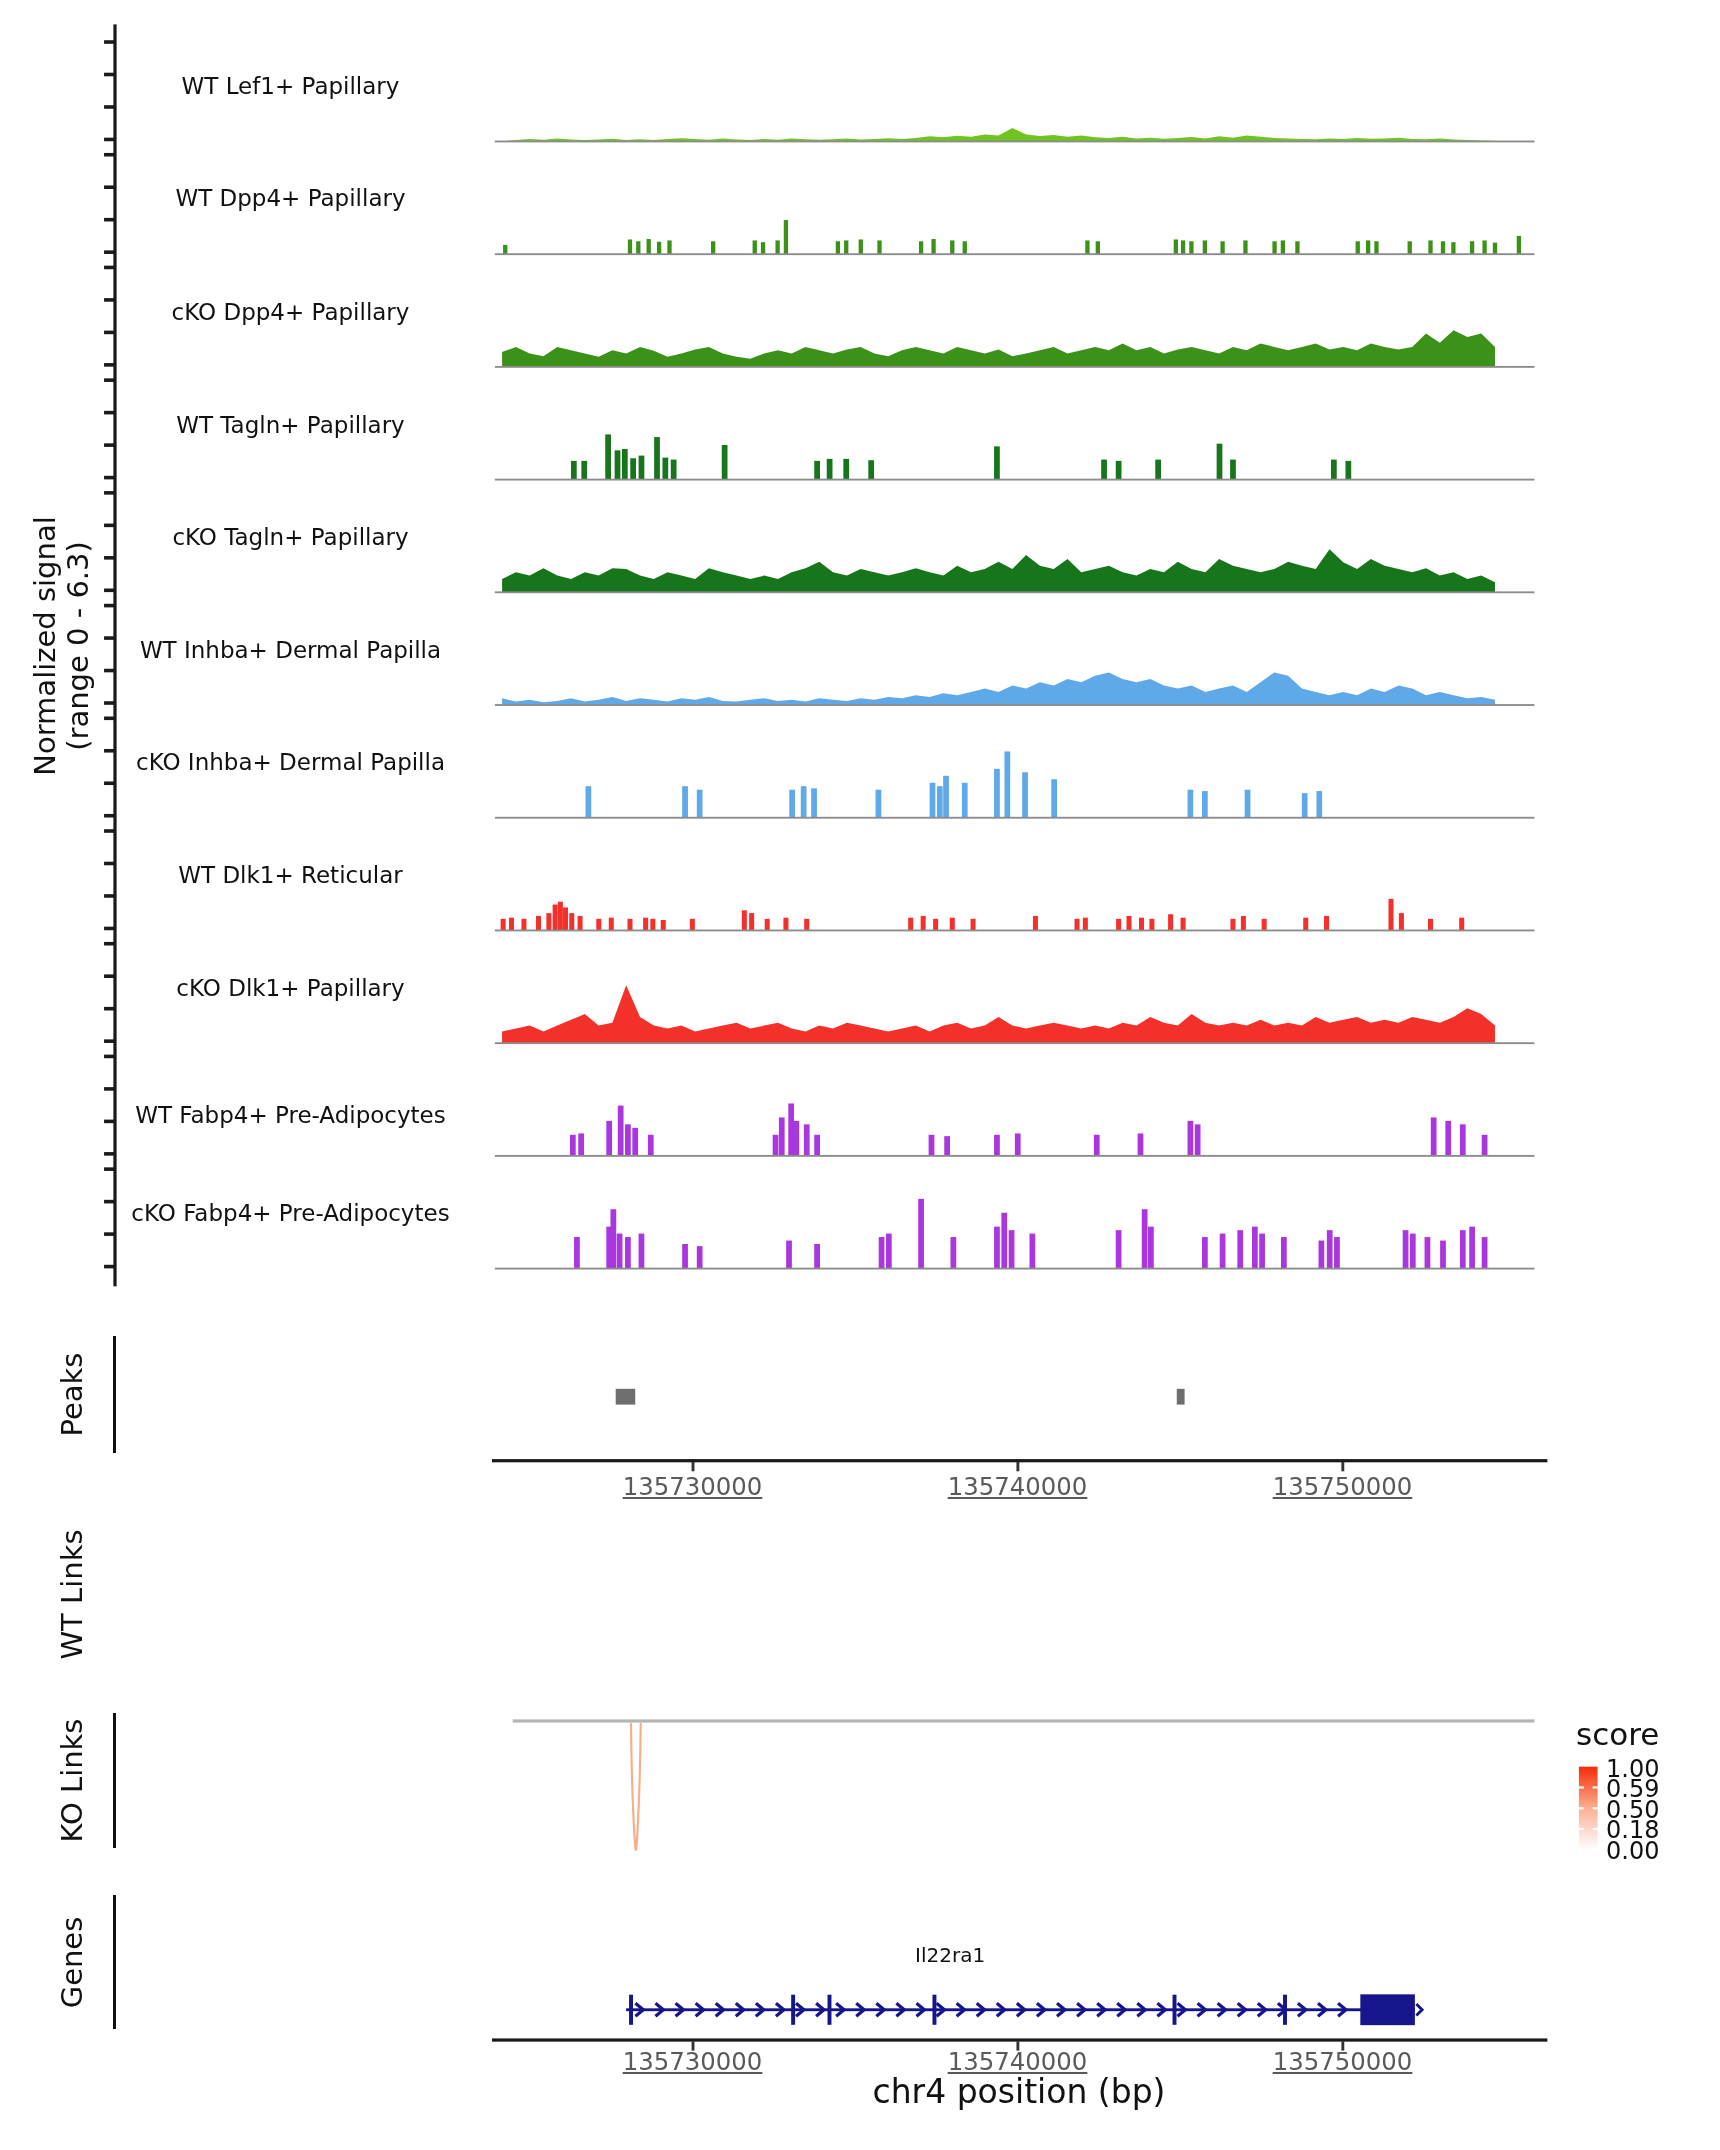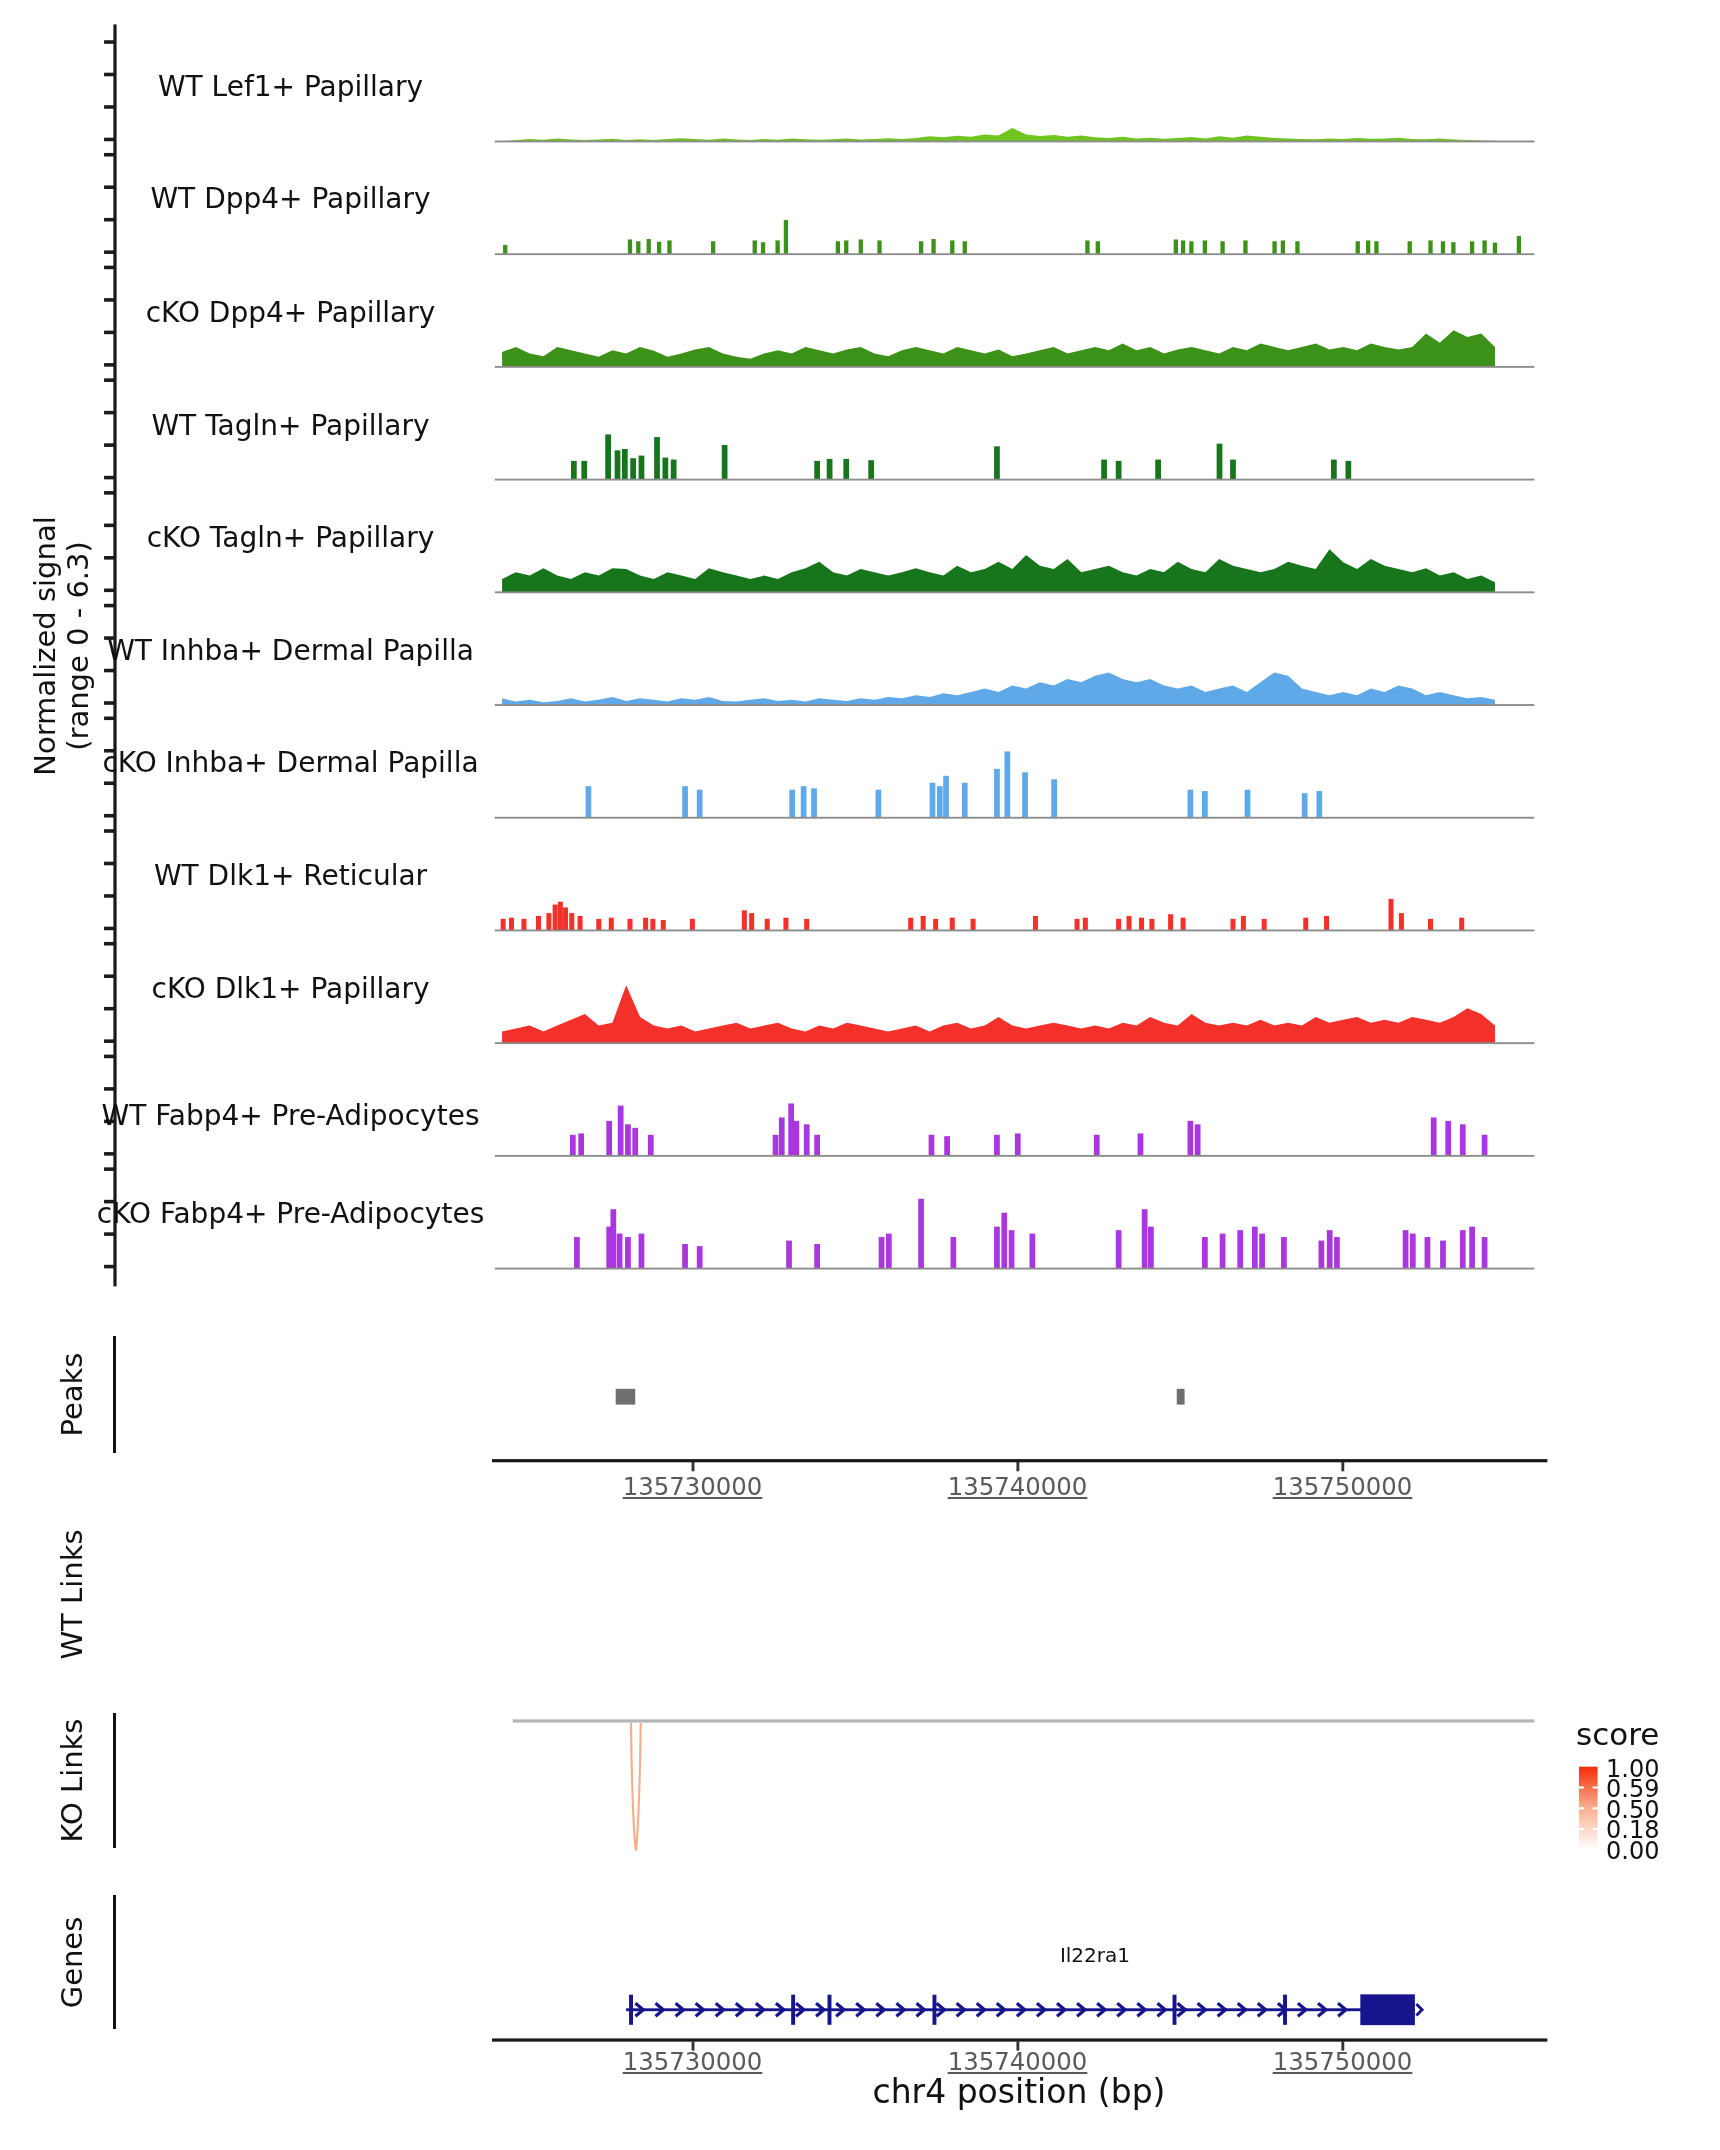--- a/index.html
+++ b/index.html
@@ -2,28 +2,28 @@
 <html style="font-size:11.5px"><head>
 <meta charset="utf-8">
 <style>
   html,body{margin:0;padding:0;background:#ffffff;}
   #fig{
     position:relative;width:1721px;height:2151px;background:#ffffff;
     font-family:"DejaVu Sans","Liberation Sans",sans-serif;overflow:hidden;
   }
   #plot-svg{position:absolute;left:0;top:0;}
   .lbl{position:absolute;color:#111111;}
-  .track-label{left:86px;width:409px;text-align:center;font-size:28px;line-height:29px;}
+  .track-label{left:86px;width:409px;text-align:center;font-size:23px;line-height:29px;}
   .section-label{left:0px;width:143px;height:33px;display:flex;align-items:center;justify-content:center;
     font-size:29px;transform:rotate(-90deg);}
   .yaxis-label{left:-211px;top:613px;width:545px;height:66px;text-align:center;
     font-size:29px;line-height:33px;transform:rotate(-90deg);}
   .tick-label{width:215px;text-align:center;font-size:24.4px;color:#5A5A5A;text-decoration:underline;}
   .axis-title{left:804px;top:2072px;width:430px;text-align:center;font-size:33px;}
-  .gene-name{left:915px;top:1943px;width:215px;text-align:right;font-size:20px;}
+  .gene-name{left:915px;top:1943px;width:215px;text-align:left;font-size:20px;}
   .legend-title{left:1576px;top:1716px;width:158px;font-size:31px;}
   .legend-value{left:1606px;width:93px;font-size:24px;}
   .bracket{position:absolute;left:113px;width:2.9px;background:#111111;}
 </style>
 </head>
 <body>
 
 <div id="fig">
 
   <svg id="plot-svg" width="1721" height="2151" viewBox="0 0 2400 3000">

